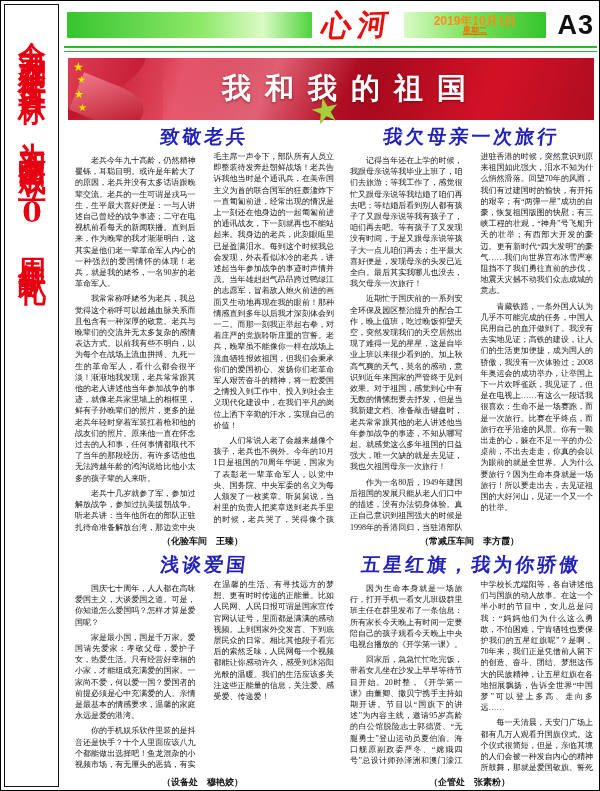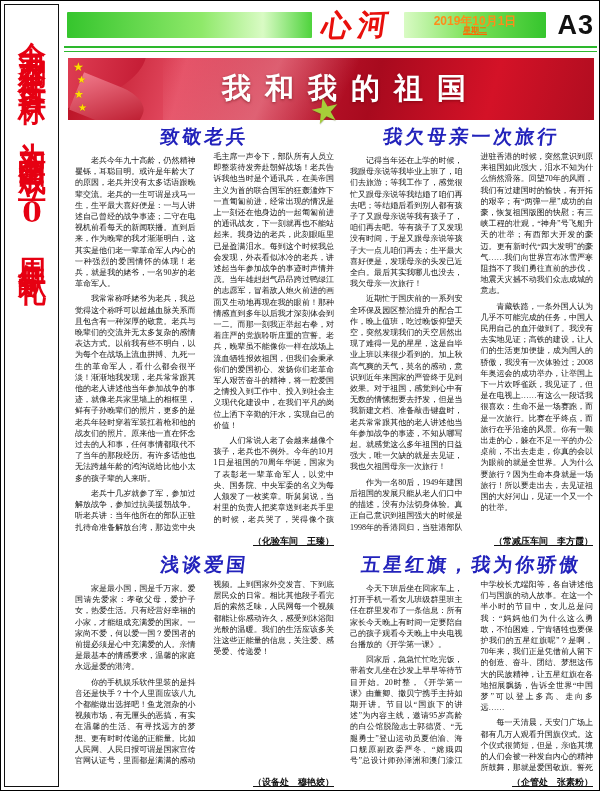--- a/index.html
+++ b/index.html
@@ -24,21 +24,21 @@
   .flag{position:absolute;left:0;top:0;width:100px;height:100%;overflow:hidden;}
   .fold1{position:absolute;left:-28px;top:-18px;width:110px;height:58px;background:linear-gradient(120deg,#e94a5e,#c01730);transform:rotate(-18deg);border-radius:0 0 60% 20%;}
   .fold2{position:absolute;left:6px;top:26px;width:70px;height:40px;background:linear-gradient(140deg,#f0798a,#b50e22);transform:rotate(22deg);border-radius:0 40% 50% 0;}
   .star{position:absolute;color:#ffde00;text-shadow:0 0 1px #a07800;}
   .green-star{position:absolute;left:46%;bottom:-10px;color:#a6ce39;font-size:34px;transform:rotate(-12deg);text-shadow:0 1px 1px rgba(60,90,0,.4);z-index:3;}
   
   .article{position:absolute;display:flex;flex-direction:column;}
   .art-title{margin:1px 0 4px;text-align:center;color:#2222bb;font-family:"DejaVu Serif","Liberation Serif",serif;font-weight:bold;font-size:19px;letter-spacing:3px;transform:skewX(-6deg);line-height:22px;}
   .art-body{flex:1;column-count:2;column-gap:10px;column-fill:auto;overflow:hidden;text-align:justify;font-family:"Liberation Serif","DejaVu Serif",serif;font-size:8px;line-height:11.2px;color:#151515;}
   .art-body p{margin:4px;text-indent:2em;}
-  .byline{text-align:right;font-weight:bold;font-size:9px;line-height:13px;color:#111;font-family:"Liberation Serif",serif;padding-right:4px;text-decoration:underline;}
+  .byline{text-align:center;font-weight:bold;font-size:9px;line-height:13px;color:#111;font-family:"Liberation Serif",serif;padding-right:4px;}
   .a1{left:70px;top:123px;width:267px;height:424px;}
   .a2{left:345px;top:123px;width:251px;height:424px;}
   .a3{left:70px;top:551px;width:267px;height:237px;}
   .a4{left:345px;top:551px;width:251px;height:237px;}
 </style>
 </head>
 <body>
 
 <div class="page">
 
@@ -89,29 +89,30 @@
         <p>作为一名80后，1949年建国后祖国的发展只能从老人们口中的描述，没有办法切身体验。真正自己意识到祖国强大的时候是1998年的香港回归，当驻港部队进驻香港的时候，突然意识到原来祖国如此强大，泪水不知为什么悄然滑落。回望70年的风雨，我们有过建国时的愉快，有开拓的艰辛；有“两弹一星”成功的自豪，恢复祖国版图的快慰；有三峡工程的壮观，“神舟”号飞船升天的壮举；有西部大开发的豪迈。更有新时代“四大发明”的豪气……我们向世界宣布冰雪严寒阻挡不了我们勇往直前的步伐，地震天灾撼不动我们众志成城的意志。</p>
         <p>青藏铁路，一条外国人认为几乎不可能完成的任务，中国人民用自己的血汗做到了。我没有去实地见证；高铁的建设，让人们的生活更加便捷，成为国人的骄傲，我没有一次体验过；2008年奥运会的成功举办，让举国上下一片欢呼雀跃，我见证了，但是在电视上……有这么一段话我很喜欢：生命不是一场赛跑，而是一次旅行。比赛在乎终点，而旅行在乎沿途的风景。你有一颗出走的心，躲在不足一平的办公桌前，不出去走走，你真的会以为眼前的就是全世界。人为什么要旅行？因为生命本身就是一场旅行！所以要走出去，去见证祖国的大好河山，见证一个又一个的壮举。</p>
         <p>祖国，你是从卡日曲五个泉眼涌出来智者，你有着黄河水流的不羁和奔放。你用你的智慧点燃了一支穿越时代的火炬，照耀着一代又一代的人勇往直前。那一段被异国铁蹄践踏的记忆已经永远载入史册，走过枪林弹雨的先辈们，用他们的信念和鲜血染成了一面鲜红的旗帜。我们在旗帜下茁壮成长，继承先辈们的爱国主义精神，为实现下一个壮举而努力奋斗！</p>
       </div>
     <div class="byline">（常减压车间　李方霞）</div>
   </div>
 
   <div class="article a3">
     <h2 class="art-title">浅谈爱国</h2>
     <div class="art-body">
+        <p>国庆七十周年，人人都在高咏爱国主义，大谈爱国之道。可是，你知道怎么爱国吗？怎样才算是爱国呢？</p>
         <p>家是最小国，国是千万家。爱国请先爱家：孝敬父母，爱护子女，热爱生活。只有经营好幸福的小家，才能组成充满爱的国家。一家尚不爱，何以爱一国？爱国者的前提必须是心中充满爱的人。亲情是最基本的情感要求，温馨的家庭永远是爱的港湾。</p>
         <p>你的手机娱乐软件里装的是抖音还是快手？十个人里面应该八九个都能做出选择吧！鱼龙混杂的小视频市场，有无厘头的恶搞，有实在温馨的生活、有寻找远方的梦想、更有时时传递的正能量。比如人民网、人民日报可谓是国家宣传官网认证号，里面都是满满的感动视频。上到国家外交发言、下到底层民众的日常。相比其他段子看完后的索然乏味，人民网每一个视频都能让你感动许久，感受到沐浴阳光般的温暖。我们的生活应该多关注这些正能量的信息，关注爱、感受爱、传递爱！</p>
       </div>
     <div class="byline">（设备处　穆艳姣）</div>
   </div>
 
   <div class="article a4">
     <h2 class="art-title">五星红旗，我为你骄傲</h2>
     <div class="art-body">
-        <p>今天下班后坐在回家车上，打开手机一看女儿班级群里班主任在群里发布了一条信息：所有家长今天晚上有时间一定要陪自己的孩子观看今天晚上中央电视台播放的《开学第一课》。</p>
+        <p>因为生命本身就是一场旅行，打开手机一看女儿班级群里班主任在群里发布了一条信息：所有家长今天晚上有时间一定要陪自己的孩子观看今天晚上中央电视台播放的《开学第一课》。</p>
         <p>回家后，急急忙忙吃完饭，带着女儿坐在沙发上早早等待节目开始。20时整，《开学第一课》由董卿、撒贝宁携手主持如期开讲。节目以“国旗下的讲述”为内容主线，邀请95岁高龄的白公馆脱险志士郭德贤、“无腿勇士”登山运动员夏伯渝、海口舰原副政委严冬、“嫦娥四号”总设计师孙泽洲和澳门濠江中学校长尤端阳等，各自讲述他们与国旗的动人故事。在这一个半小时的节目中，女儿总是问我：“妈妈他们为什么这么勇敢，不怕困难，宁肯牺牲也要保护我们的五星红旗呢”？是啊，70年来，我们正是凭借前人留下的创造、奋斗、团结、梦想这伟大的民族精神，让五星红旗在各地招展飘扬，告诉全世界“中国梦”可以登上多高、走向多远……</p>
         <p>每一天清晨，天安门广场上都有几万人观看升国旗仪式。这个仪式很简短，但是，亲临其境的人们会被一种发自内心的精神所鼓舞，那就是爱国敬旗。誓死保卫这飘扬在人们心头的共和国的旗帜。因为这面旗帜上，有我们付出的爱，有全体中华儿女付出的爱。五星红旗是国家富强和人民富裕的象征。因此，在近日香港传出一个最强音：五星红旗有14亿护旗手。我们要每个中国孩子都知道：五星红旗是用烈士的鲜血染红的。没有革命先辈的流血牺牲，就没有新中国的成立，也没有我们今天的幸福生活。</p>
       </div>
     <div class="byline">（企管处　张素粉）</div>
   </div>
 
 </div>
 
 </body></html>

